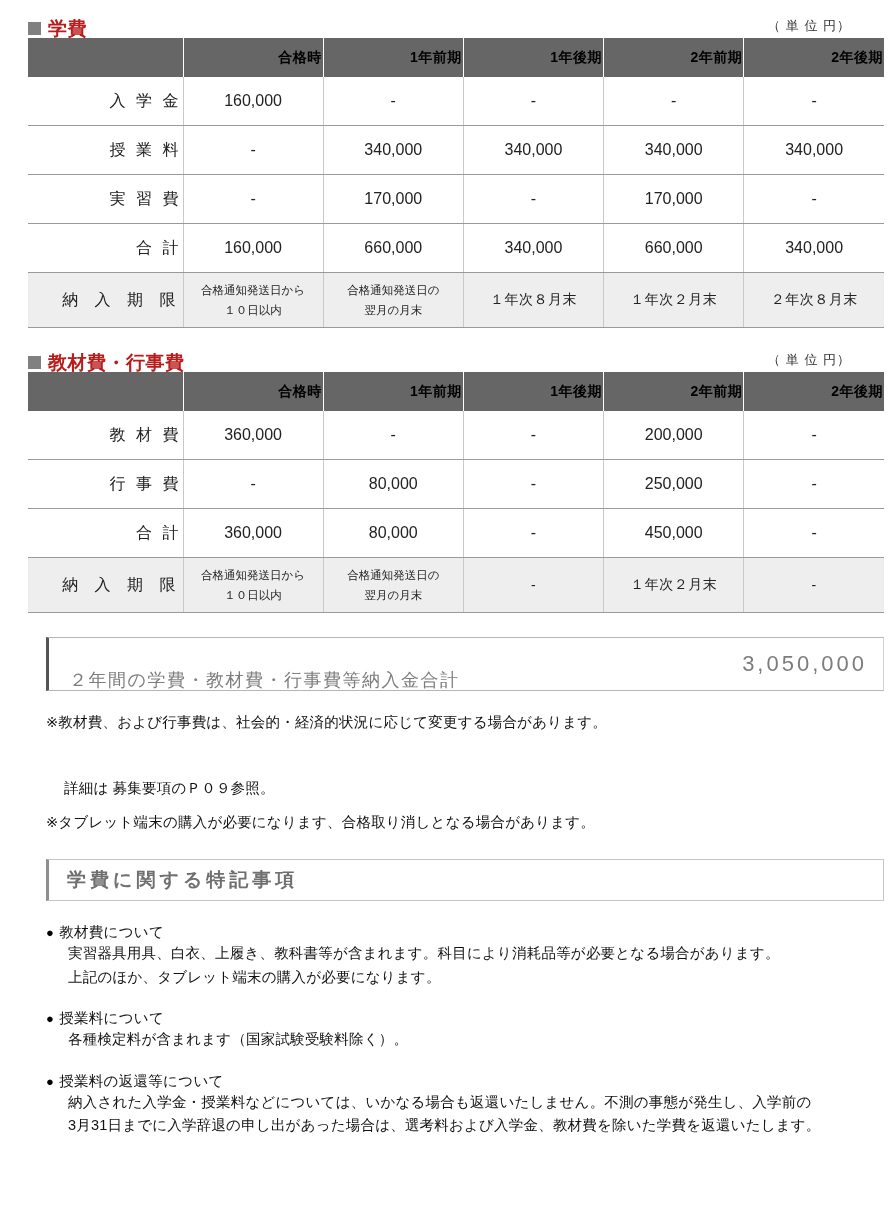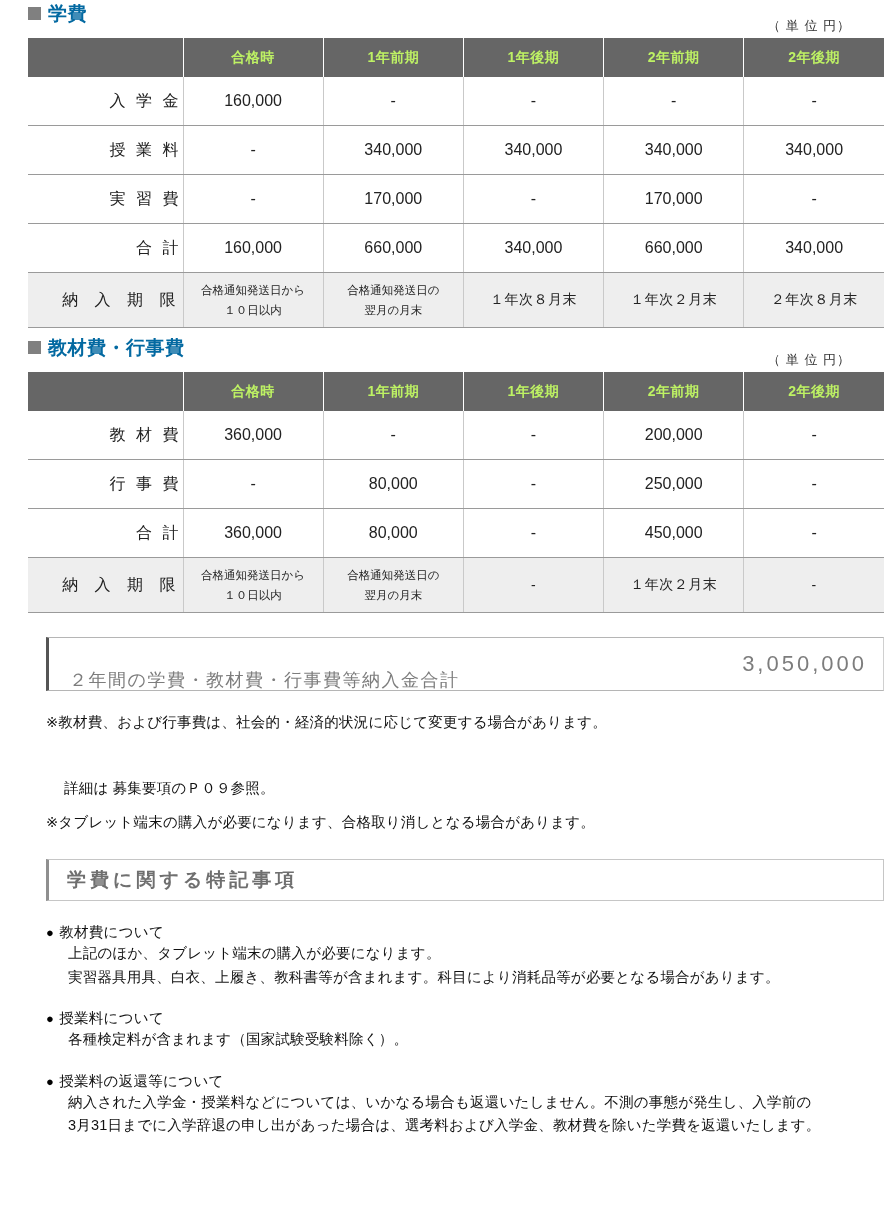--- a/index.html
+++ b/index.html
@@ -26,25 +26,25 @@
   }
 
   
   .sec-head-row {
     position: relative;
     height: 38px;
   }
   .sec-head {
     position: absolute;
     left: 10px;
-    bottom: 15px;
+    bottom: 0;
     display: flex;
     align-items: center;
     gap: 7px;
-    color: #0369a1;
+    color: #b91c1c;
     font-size: 19px;
     font-weight: 700;
     letter-spacing: 0.5px;
     line-height: 1;
   }
   .sq-marker {
     width: 13px;
     height: 13px;
     background: #808080;
     display: inline-block;
@@ -64,25 +64,25 @@
     margin: 0 0 0 10px;
     border-collapse: collapse;
     table-layout: fixed;
     font-size: 15px;
   }
   table.fee col.c-label { width: 155px; }
   table.fee col.c-col   { width: 140.2px; }
 
   table.fee thead th {
     background: #666666;
-    color: #bef264;
+    color: #000000;
     font-size: 14px;
     font-weight: 700;
     height: 37px;
-    text-align: center;
+    text-align: right;
     vertical-align: middle;
     border-right: 1px solid #ffffff;
     letter-spacing: 0.5px;
   }
   table.fee thead th:last-child { border-right: none; }
   table.fee thead th.blank { background: #666666; }
 
   table.fee tbody td {
     height: 46px;
     text-align: center;
@@ -352,22 +352,22 @@
 
   <div class="panel-head">学費に関する特記事項</div>
 
   <div class="bullets">
 
     <div class="bullet-block">
       <div class="bullet-title">
         <span class="bullet-dot">●</span>
         <span>教材費について</span>
       </div>
+      <div class="bullet-body">実習器具用具、白衣、上履き、教科書等が含まれます。科目により消耗品等が必要となる場合があります。</div>
       <div class="bullet-body">上記のほか、タブレット端末の購入が必要になります。</div>
-      <div class="bullet-body">実習器具用具、白衣、上履き、教科書等が含まれます。科目により消耗品等が必要となる場合があります。</div>
     </div>
 
     <div class="bullet-block">
       <div class="bullet-title">
         <span class="bullet-dot">●</span>
         <span>授業料について</span>
       </div>
       <div class="bullet-body">各種検定料が含まれます（国家試験受験料除く）。</div>
     </div>
 

